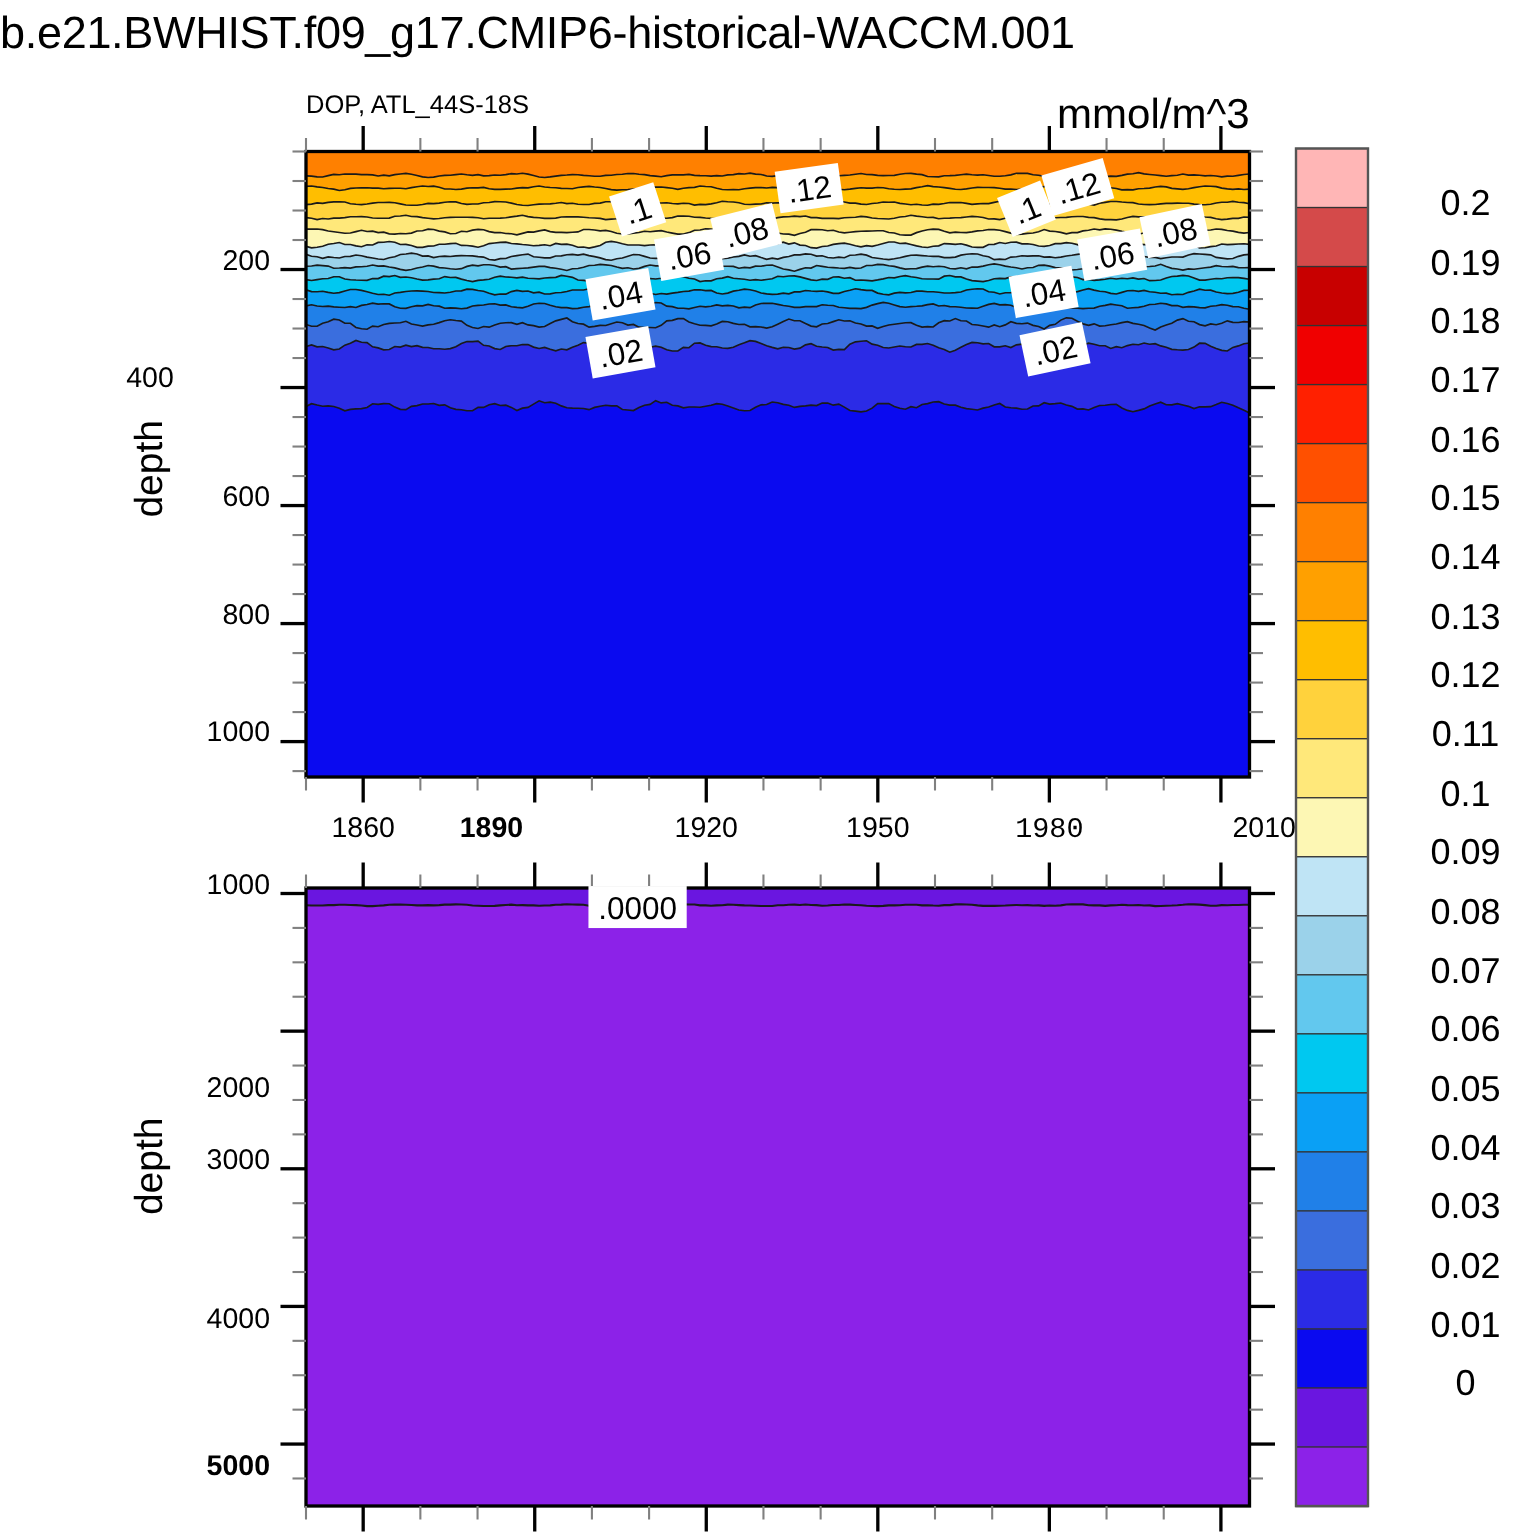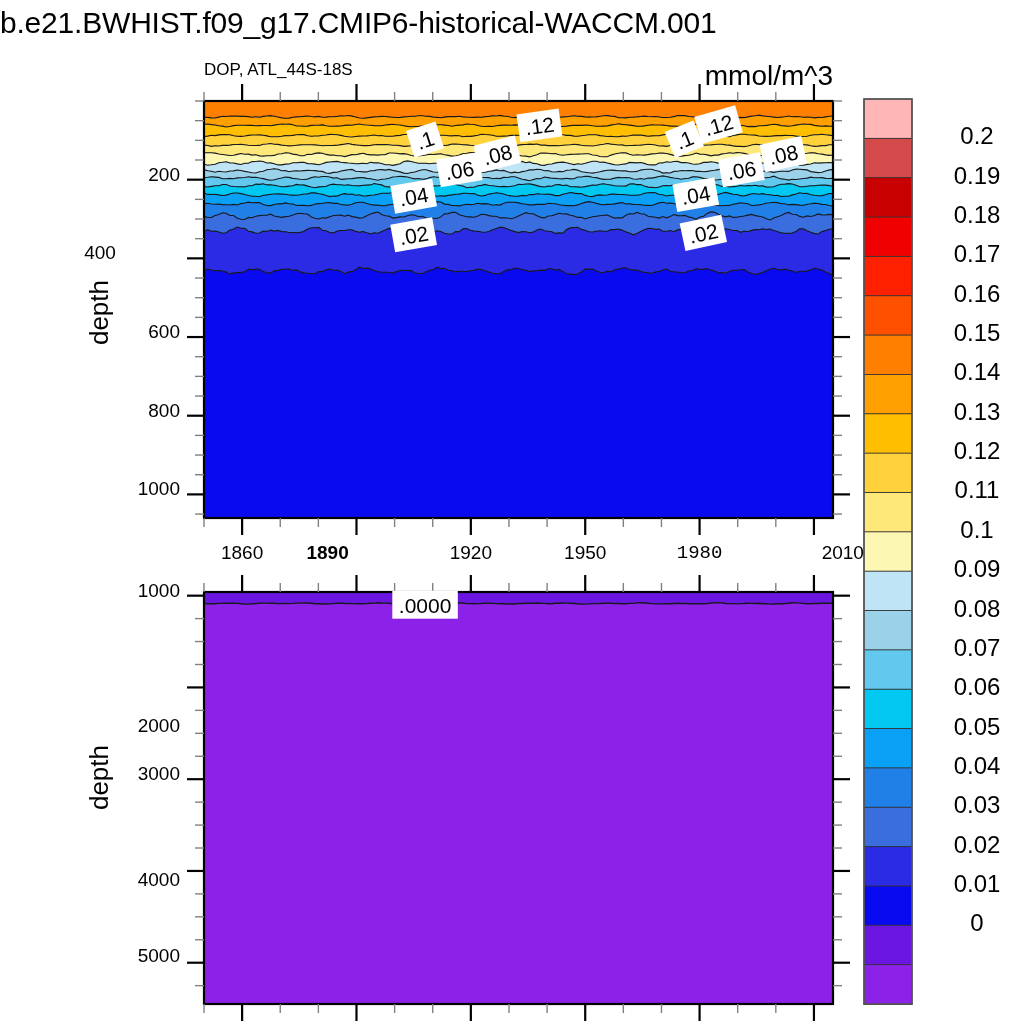--- a/index.html
+++ b/index.html
@@ -357,21 +357,21 @@
       <div class="abs tick-text" style="left: 420.848px; top: 542px;;width:100px;text-align:center;">1920</div>
       <div class="abs tick-text" style="left: 535.212px; top: 542px;;width:100px;text-align:center;">1950</div>
       <div class="abs tick-text" style="left: 649.576px; top: 542px;;width:100px;text-align:center;font-family:Liberation Mono, monospace;">1980</div>
       <div class="abs tick-text" style="left: 763.939px; top: 542px;;width:100px;text-align:right;">2010</div>
     </div>
   <div id="lower-ytick-labels">
       <div class="abs tick-text" style="left: 0px; top: 579.67px;;width:160px;left:20px;">1000</div>
       <div class="abs tick-text" style="left: 0px; top: 671.43px;;width:160px;left:20px;margin-top:44px;">2000</div>
       <div class="abs tick-text" style="left: 0px; top: 763.189px;;width:160px;left:20px;">3000</div>
       <div class="abs tick-text" style="left: 0px; top: 869px;;width:160px;left:20px;">4000</div>
-      <div class="abs tick-text" style="left: 0px; top: 945px;;width:160px;left:20px;">5000</div>
+      <div class="abs tick-text" style="left: 0px; top: 967px;;width:160px;left:20px;font-weight:bold;">5000</div>
     </div>
   <div id="colorbar-labels">
       <div class="abs cb-text" style="left: 922px; top: 122.348px;;width:110px;text-align:center;">0.2</div>
       <div class="abs cb-text" style="left: 922px; top: 161.696px;;width:110px;text-align:center;">0.19</div>
       <div class="abs cb-text" style="left: 922px; top: 201.043px;;width:110px;text-align:center;">0.18</div>
       <div class="abs cb-text" style="left: 922px; top: 240.391px;;width:110px;text-align:center;">0.17</div>
       <div class="abs cb-text" style="left: 922px; top: 279.739px;;width:110px;text-align:center;">0.16</div>
       <div class="abs cb-text" style="left: 922px; top: 319.087px;;width:110px;text-align:center;">0.15</div>
       <div class="abs cb-text" style="left: 922px; top: 358.435px;;width:110px;text-align:center;">0.14</div>
       <div class="abs cb-text" style="left: 922px; top: 397.783px;;width:110px;text-align:center;">0.13</div>

